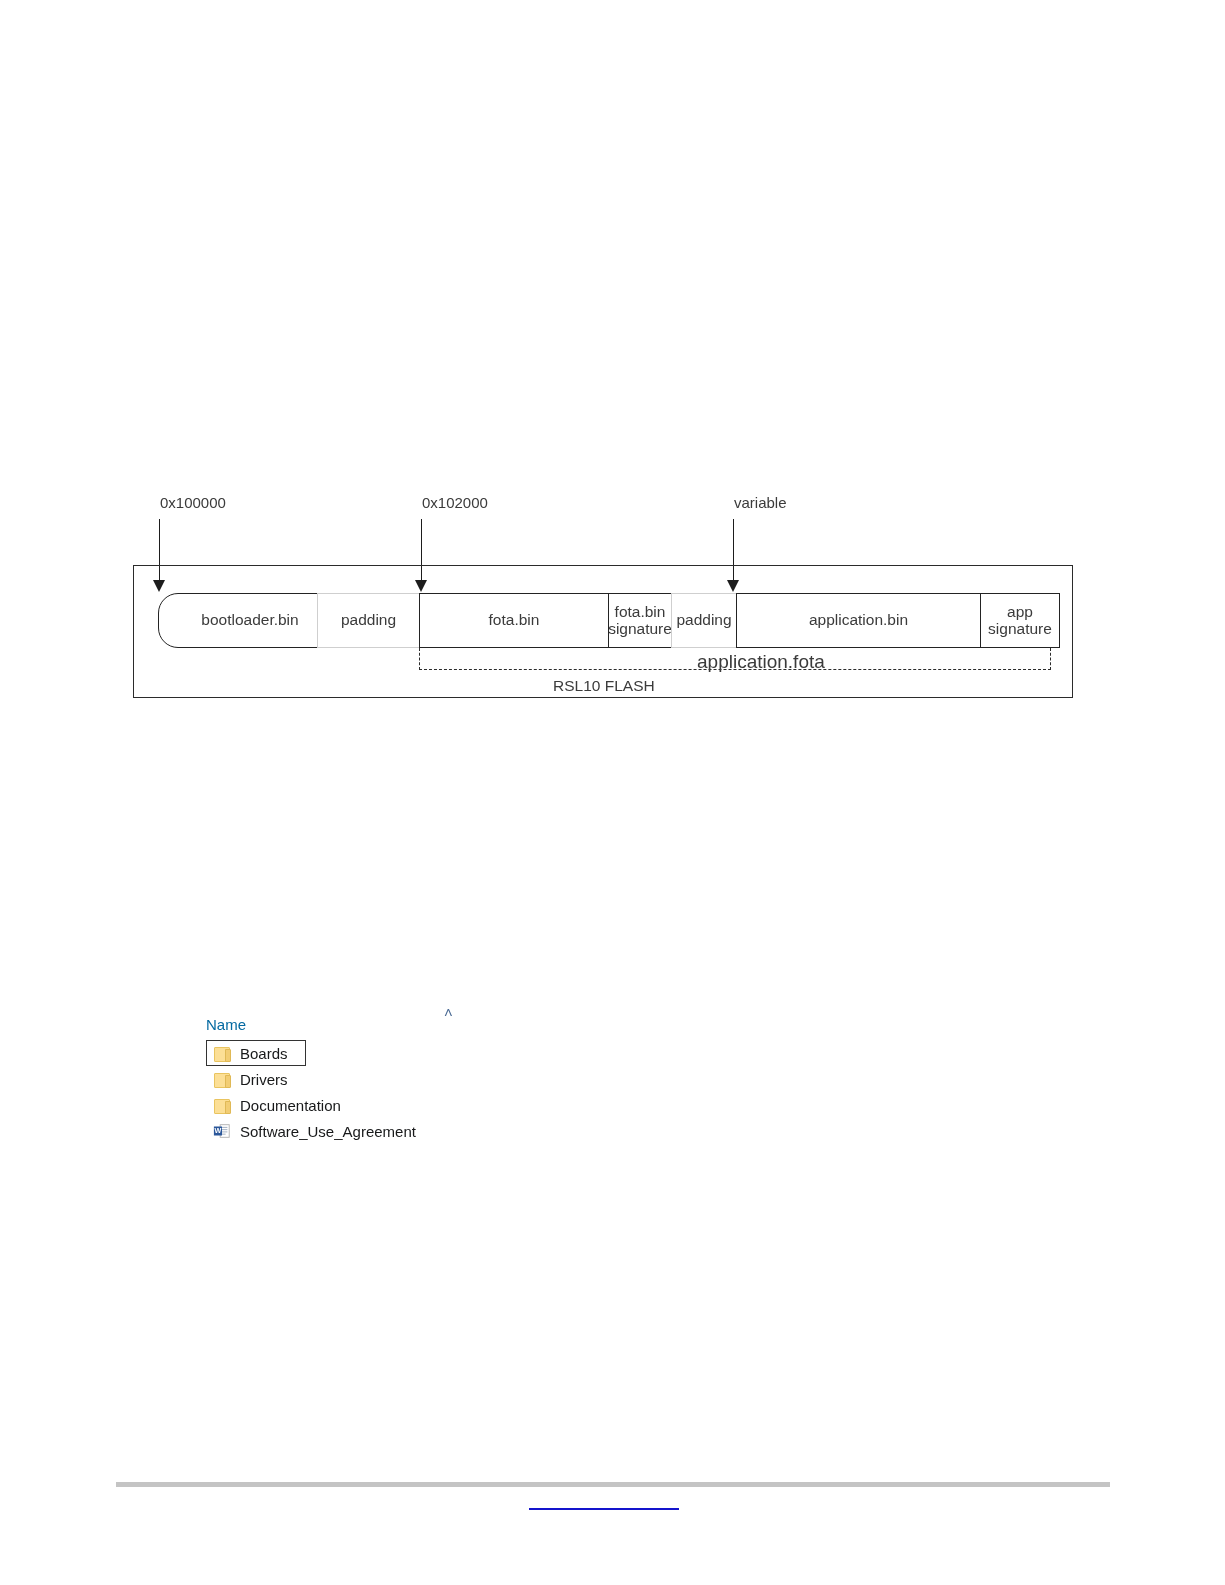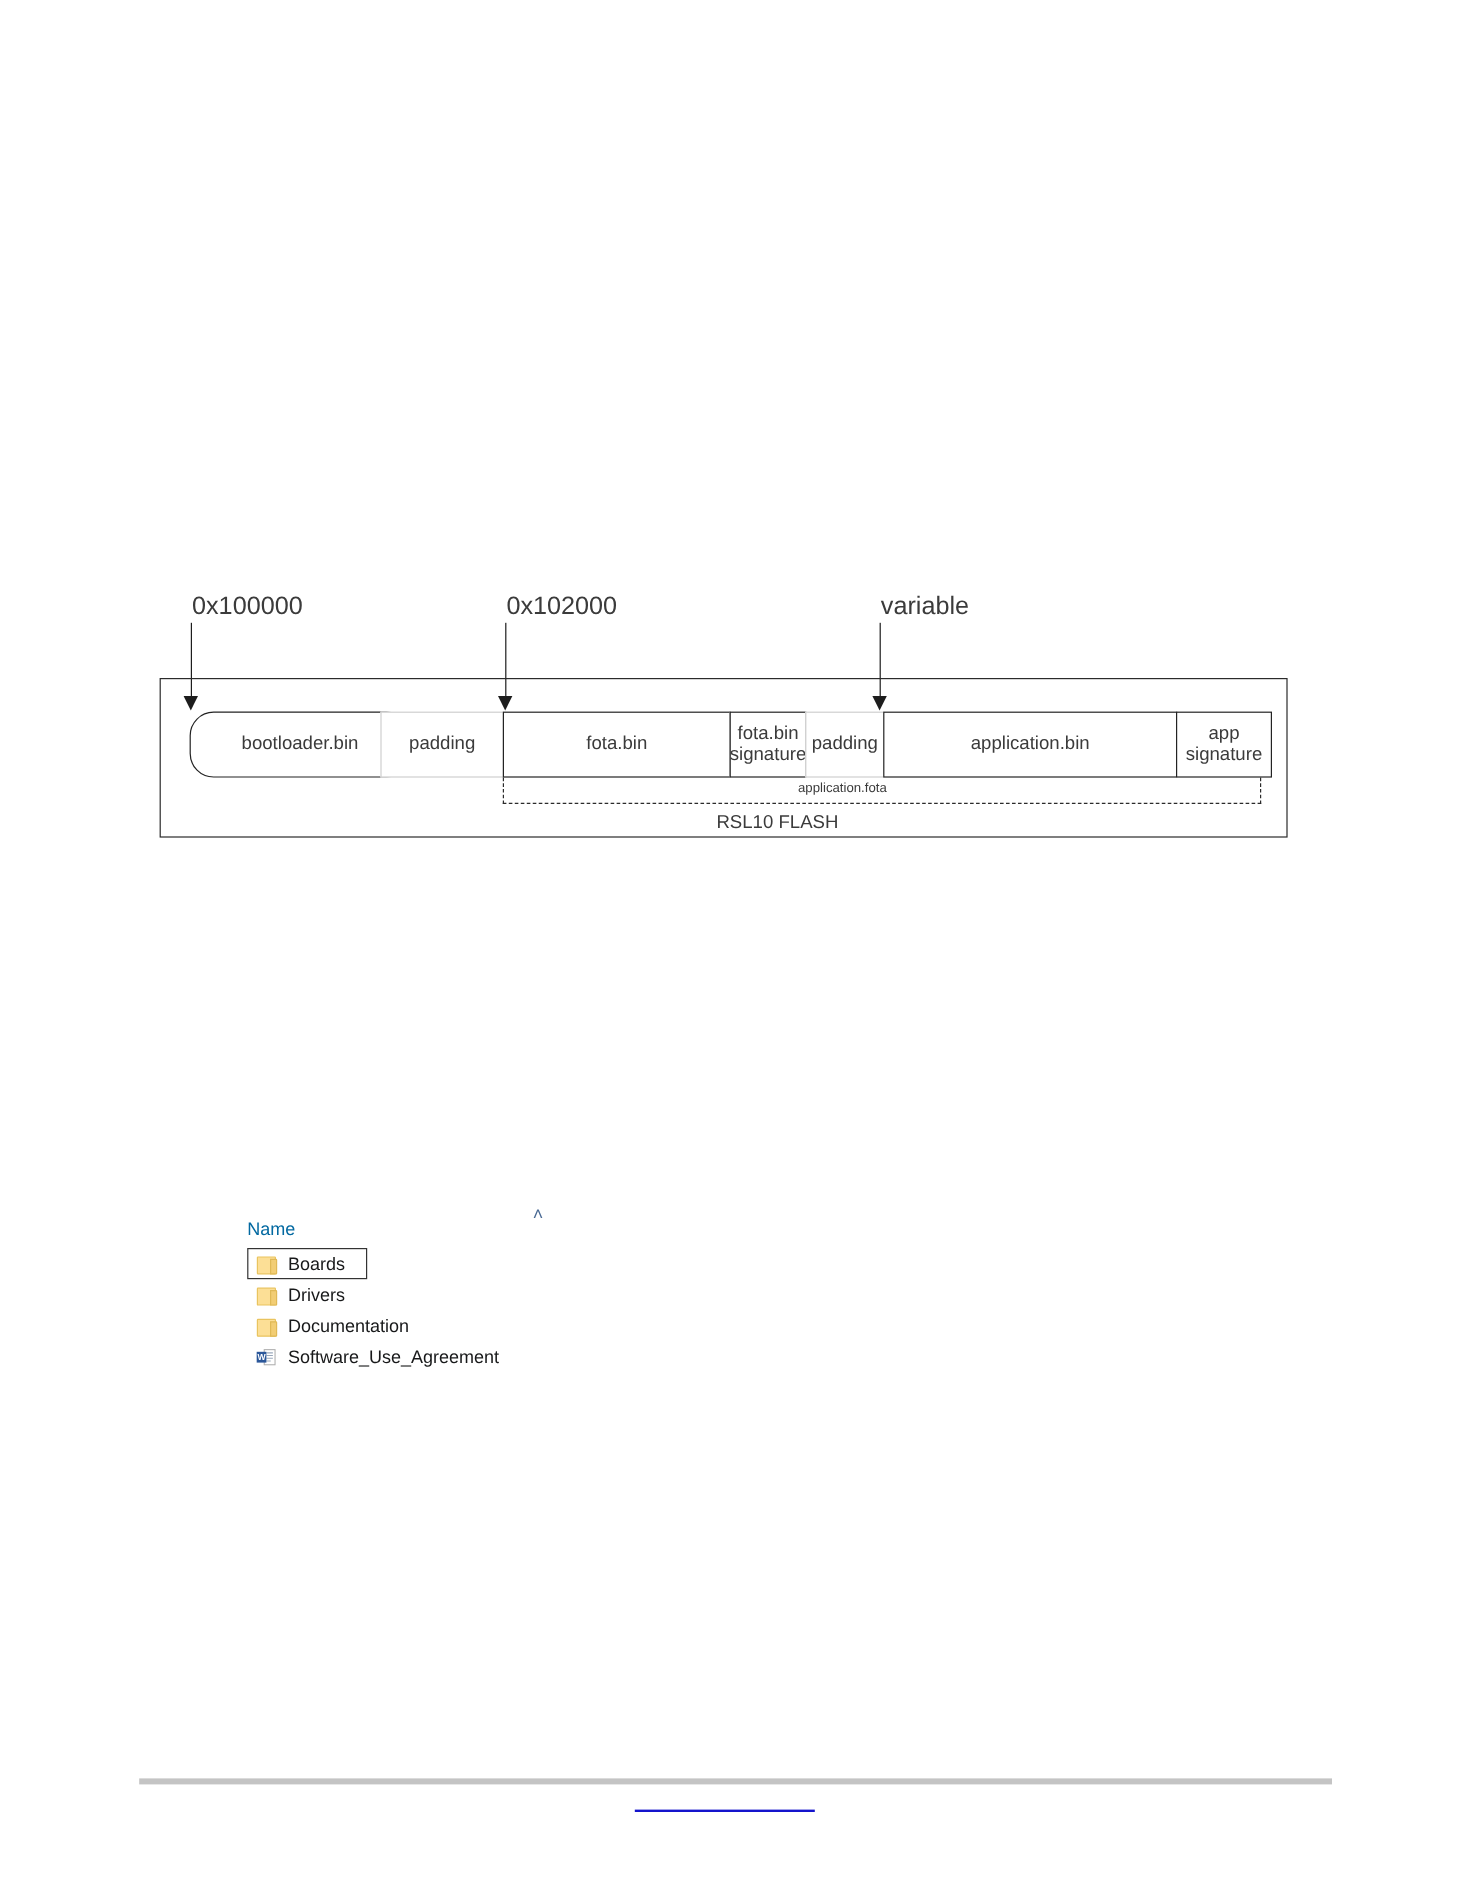--- a/index.html
+++ b/index.html
@@ -21,21 +21,21 @@
     position: absolute;
     left: 0px;
     top: 0px;
     width: 1225px;
     height: 1585px;
     pointer-events: none;
   }
   .diag-label {
     position: absolute;
     font-family: "Liberation Sans", sans-serif;
-    font-size: 21px;
+    font-size: 15px;
     color: #3b3b3b;
     white-space: nowrap;
   }
 
   
   .addr-label { top: 494px; }
   #addr-0 { left: 160px; }
   #addr-1 { left: 422px; }
   #addr-2 { left: 734px; }
 
@@ -103,32 +103,31 @@
     left: 419px;
     top: 648px;
     width: 632px;
     height: 22px;
     border-left: 1.5px dashed #2b2b2b;
     border-bottom: 1.5px dashed #2b2b2b;
     border-right: 1.5px dashed #2b2b2b;
   }
   #fota-bracket-label {
     position: absolute;
-    left: 665px;
+    left: 697px;
     top: 651px;
-    font-size: 11px;
+    font-size: 19px;
     color: #3b3b3b;
   }
   #flash-caption {
     position: absolute;
     left: 553px;
     top: 677px;
     font-size: 15.5px;
     color: #3b3b3b;
-    margin-left: 44px;
   }
 
   
   #file-explorer {
     position: absolute;
     left: 206px;
     top: 1012px;
     width: 470px;
   }
   #file-list-header {

